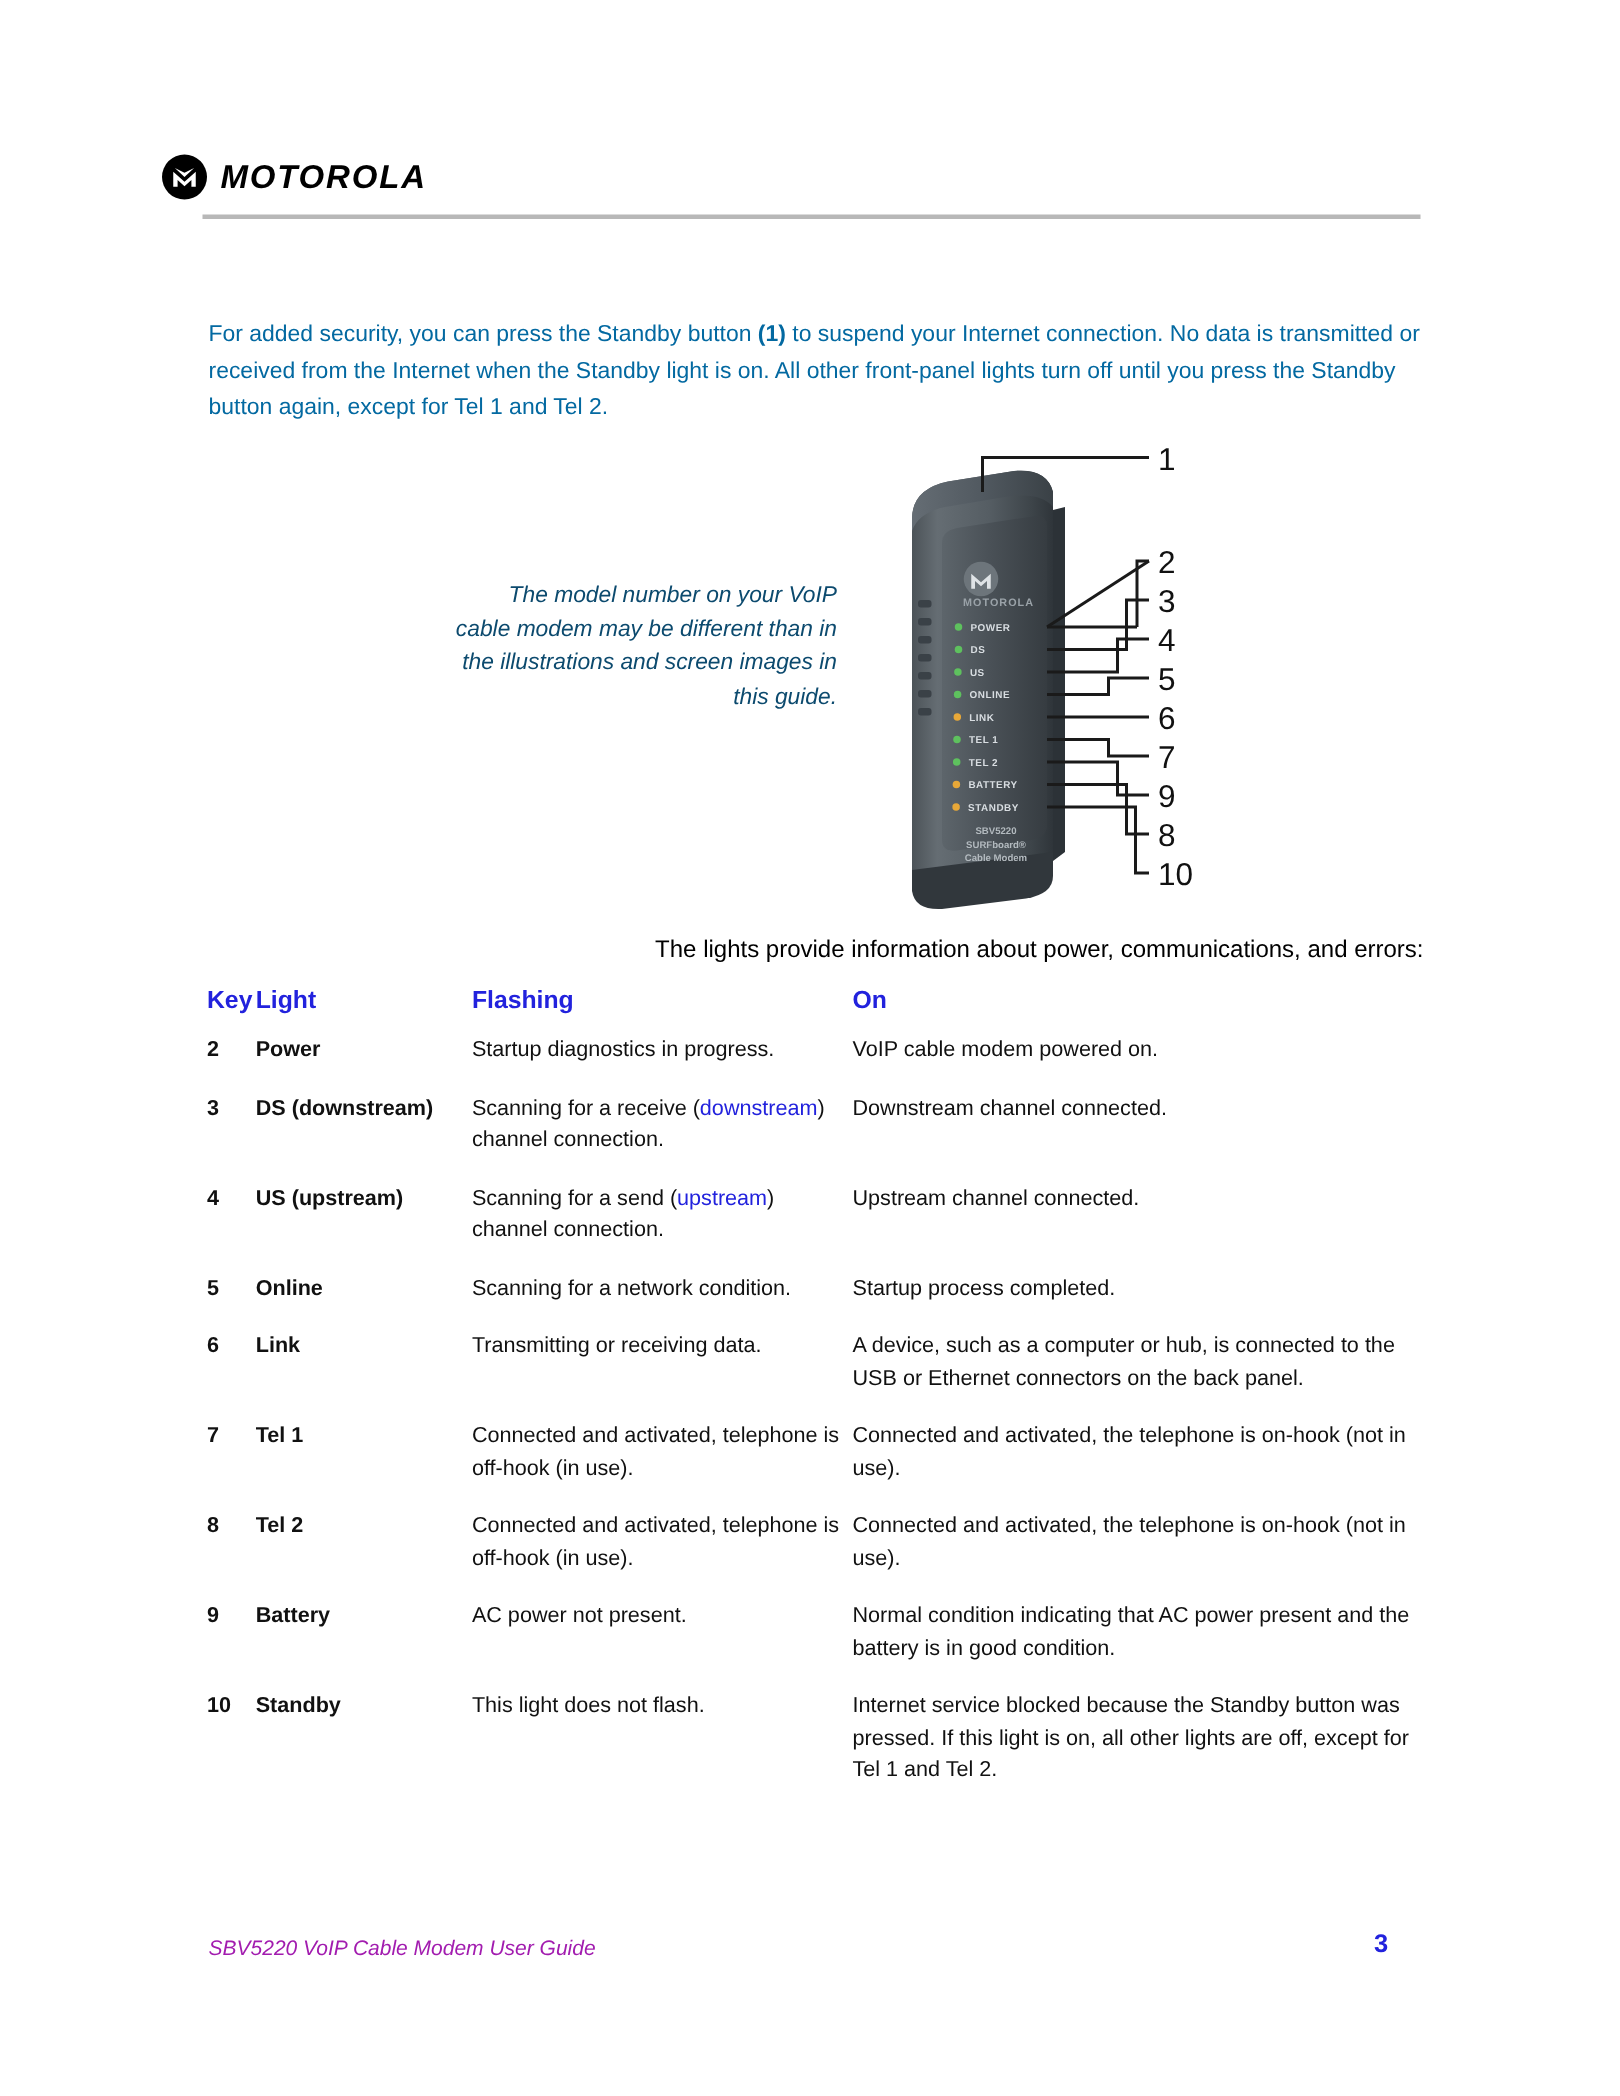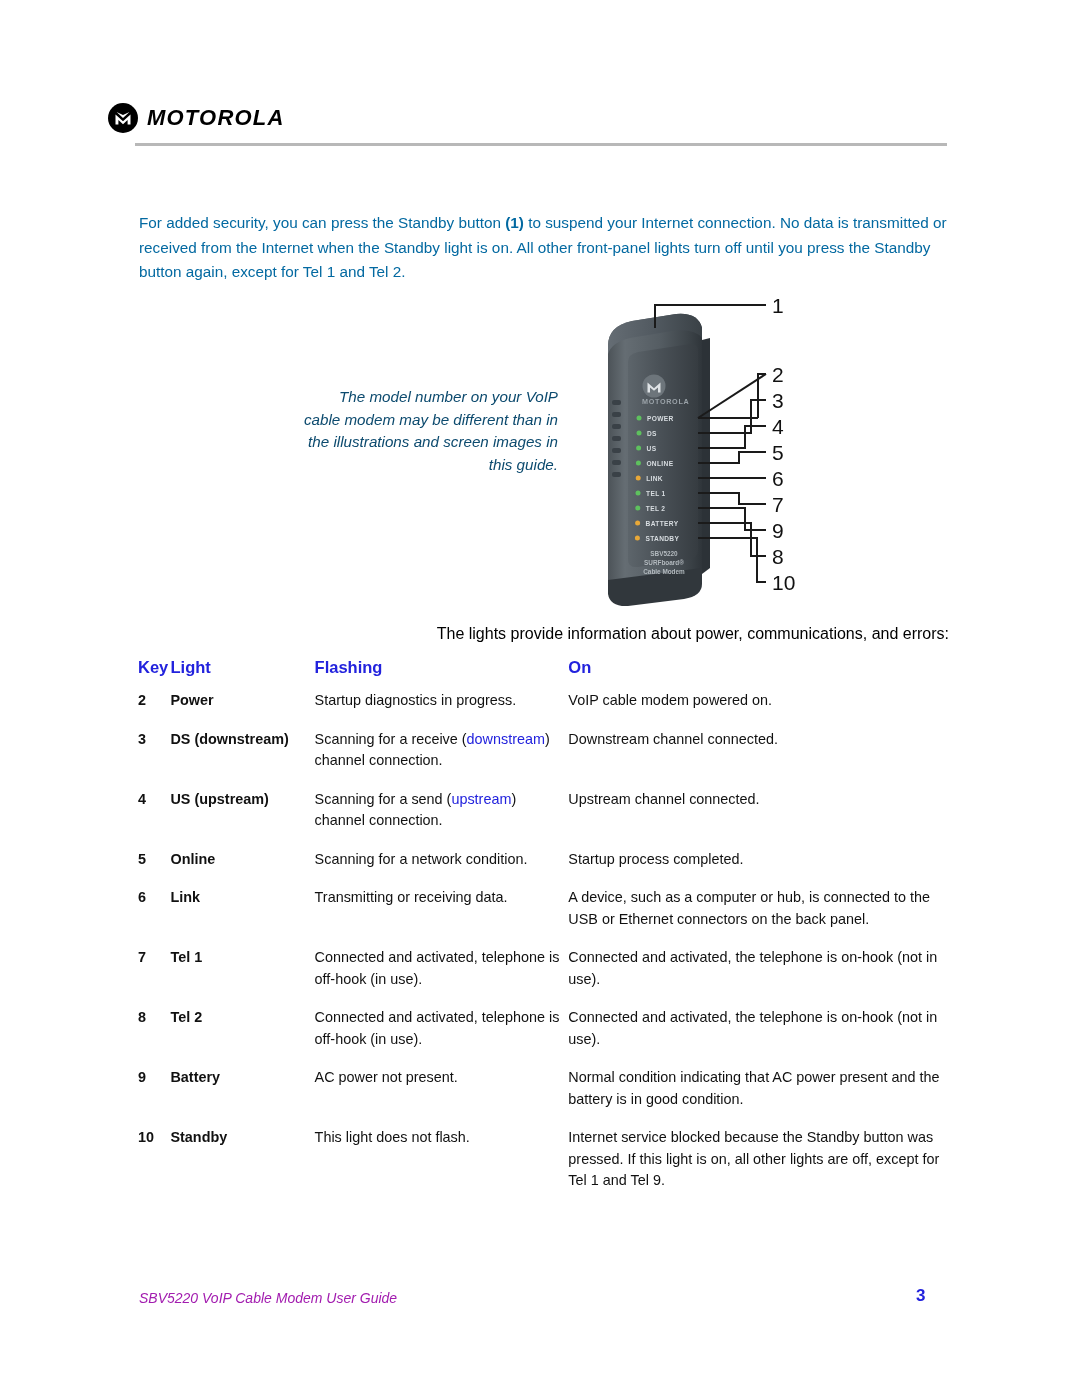--- a/index.html
+++ b/index.html
@@ -422,21 +422,21 @@
         <td class="cell-key">9</td>
         <td class="cell-light">Battery</td>
         <td>AC power not present.</td>
         <td>Normal condition indicating that AC power present and the battery is in good condition.</td>
       </tr>
 
       <tr>
         <td class="cell-key">10</td>
         <td class="cell-light">Standby</td>
         <td>This light does not flash.</td>
-        <td>Internet service blocked because the Standby button was pressed. If this light is on, all other lights are off, except for Tel 1 and Tel 9.</td>
+        <td>Internet service blocked because the Standby button was pressed. If this light is on, all other lights are off, except for Tel 1 and Tel 2.</td>
       </tr>
     </tbody>
   </table>
 
 
   <div class="footer-text">SBV5220 VoIP Cable Modem User Guide</div>
   <div class="footer-page">3</div>
 
 </div>
 

